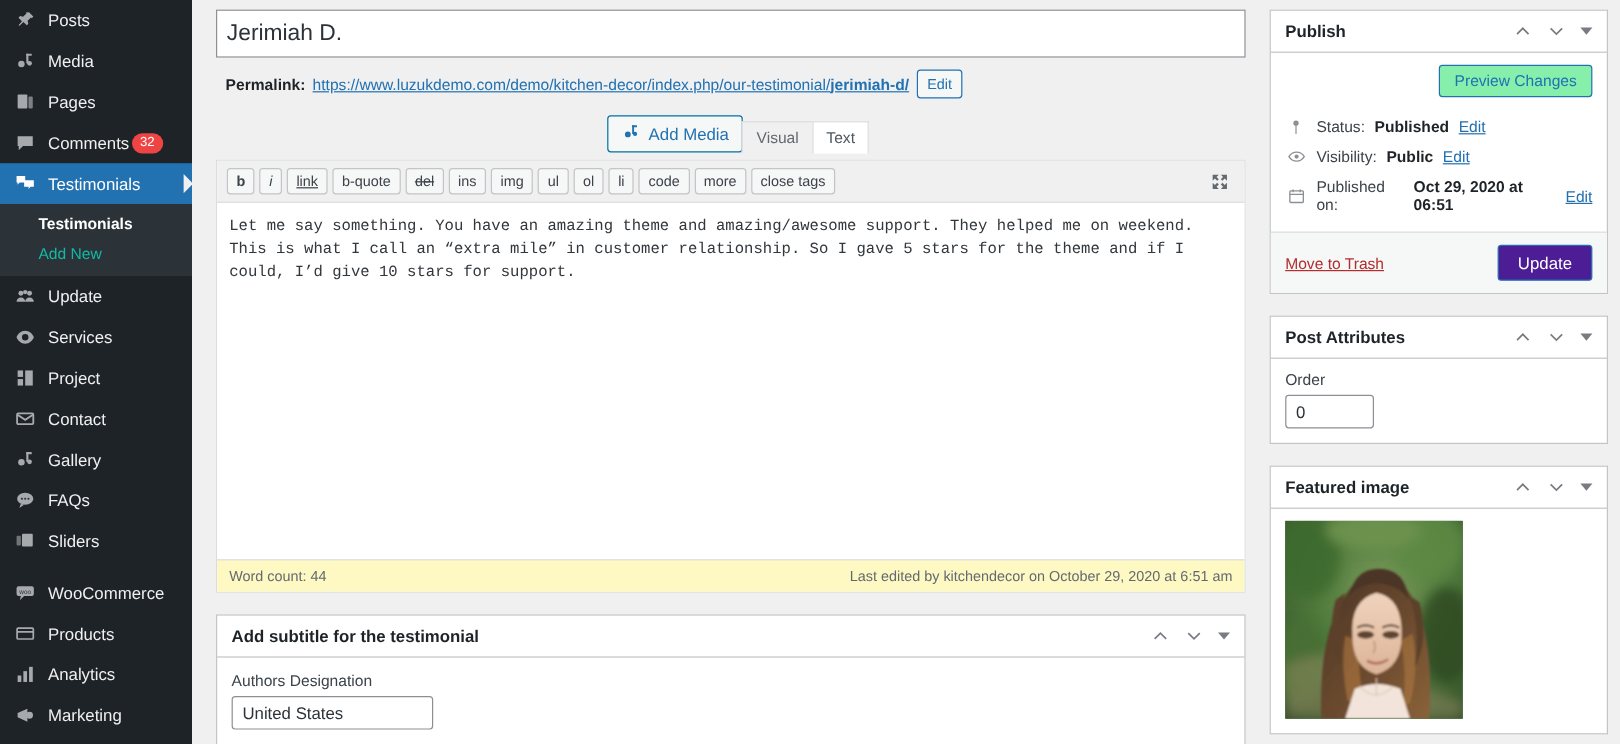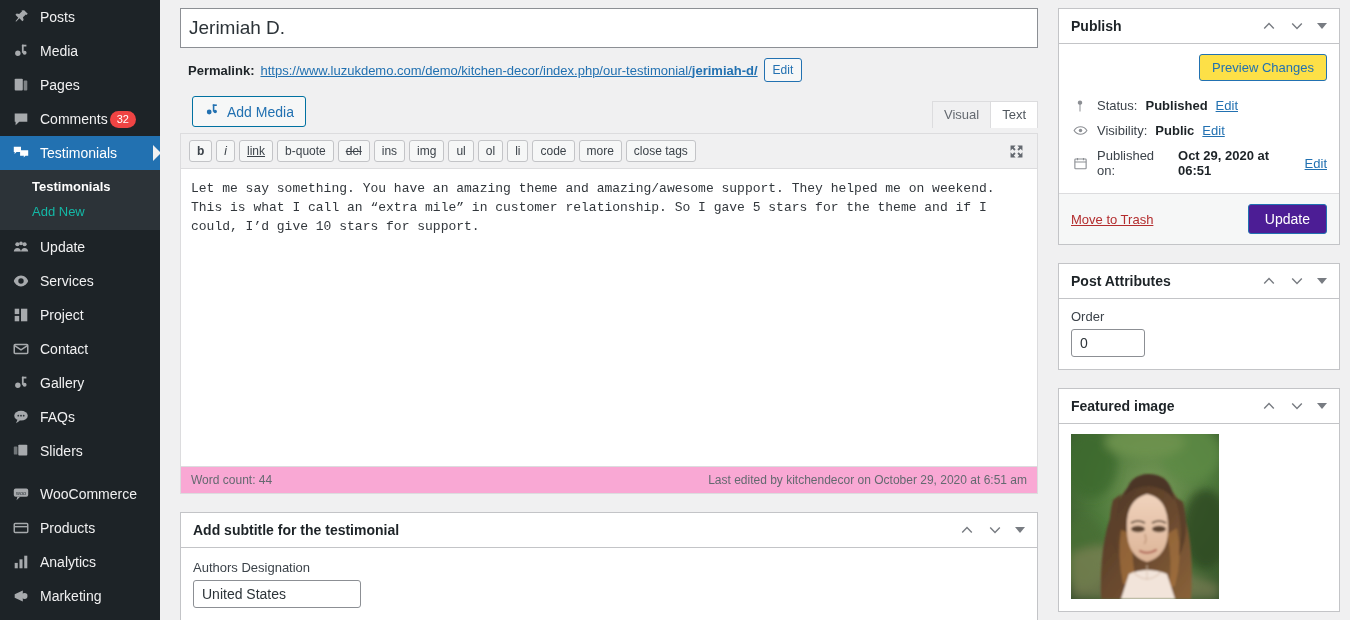--- a/index.html
+++ b/index.html
@@ -84,21 +84,21 @@
   .btn-small {
     border: 1px solid #2271b1; background: #f6f7f7; color: #2271b1;
     font-size: 12px; padding: 2px 8px; border-radius: 3px;
     cursor: pointer; line-height: 18px;
     font-family: "Liberation Sans", sans-serif;
   }
 
   
   .editor-wrap { margin-top: 14px; }
   .editor-top {
-    display: flex; align-items: flex-end; justify-content: space-between; padding-left: 12px;
+    display: flex; align-items: flex-end; justify-content: center; padding-left: 12px;
   }
   .add-media {
     display: inline-flex; align-items: center; gap: 7px;
     border: 1px solid #0071a1; background: #f6f7f7; color: #2271b1;
     padding: 5px 11px; border-radius: 3px; font-size: 14px;
     cursor: pointer;
   }
   .tabs { display: flex; align-items: flex-end; }
   .tab {
     border: 1px solid #dcdcde; border-bottom: none;
@@ -131,21 +131,21 @@
   }
   .ta {
     width: 100%; border: none; outline: none; resize: none;
     font-family: "Liberation Mono", monospace;
     font-size: 13px; line-height: 19px; color: #32373c;
     padding: 10px 10px 10px 10px;
     height: 297px; display: block;
   }
   .editor-status {
     display: flex; justify-content: space-between; align-items: flex-end;
-    border-top: 1px solid #dcdcde; background: #f9a8d4;
+    border-top: 1px solid #dcdcde; background: #fef9c3;
     font-size: 12px; color: #646970; padding: 6px 10px;
   }
 
   
   .metabox {
     background: #fff; border: 1px solid #c3c4c7;
     margin-top: 18px;
   }
   .mb-head {
     display: flex; align-items: center; justify-content: space-between;
@@ -166,21 +166,21 @@
   
   .panel { background: #fff; border: 1px solid #c3c4c7; margin-bottom: 18px; }
   .panel-head {
     display: flex; align-items: center; justify-content: space-between;
     padding: 9px 12px; border-bottom: 1px solid #c3c4c7;
   }
   .panel-title { font-size: 14px; font-weight: bold; color: #1d2327; }
   .panel-body { padding: 10px 12px 12px; }
   .preview-row { display: flex; justify-content: flex-end; margin-bottom: 12px; }
   .btn-secondary {
-    border: 1px solid #2271b1; background: #fde047; color: #2271b1;
+    border: 1px solid #2271b1; background: #86efac; color: #2271b1;
     padding: 5px 12px; border-radius: 3px; font-size: 13px; cursor: pointer;
     font-family: "Liberation Sans", sans-serif;
   }
   .misc-row {
     display: flex; align-items: center; gap: 8px;
     font-size: 13px; color: #3c434a; padding: 5px 0;
   }
   .misc-row .ricon { width: 18px; flex: 0 0 18px; color: #8c8f94; display:flex; align-items:center; justify-content:center; }
   .misc-row b { color: #1d2327; }
   .misc-row .edit-link { color: #2271b1; text-decoration: underline; cursor: pointer; }

